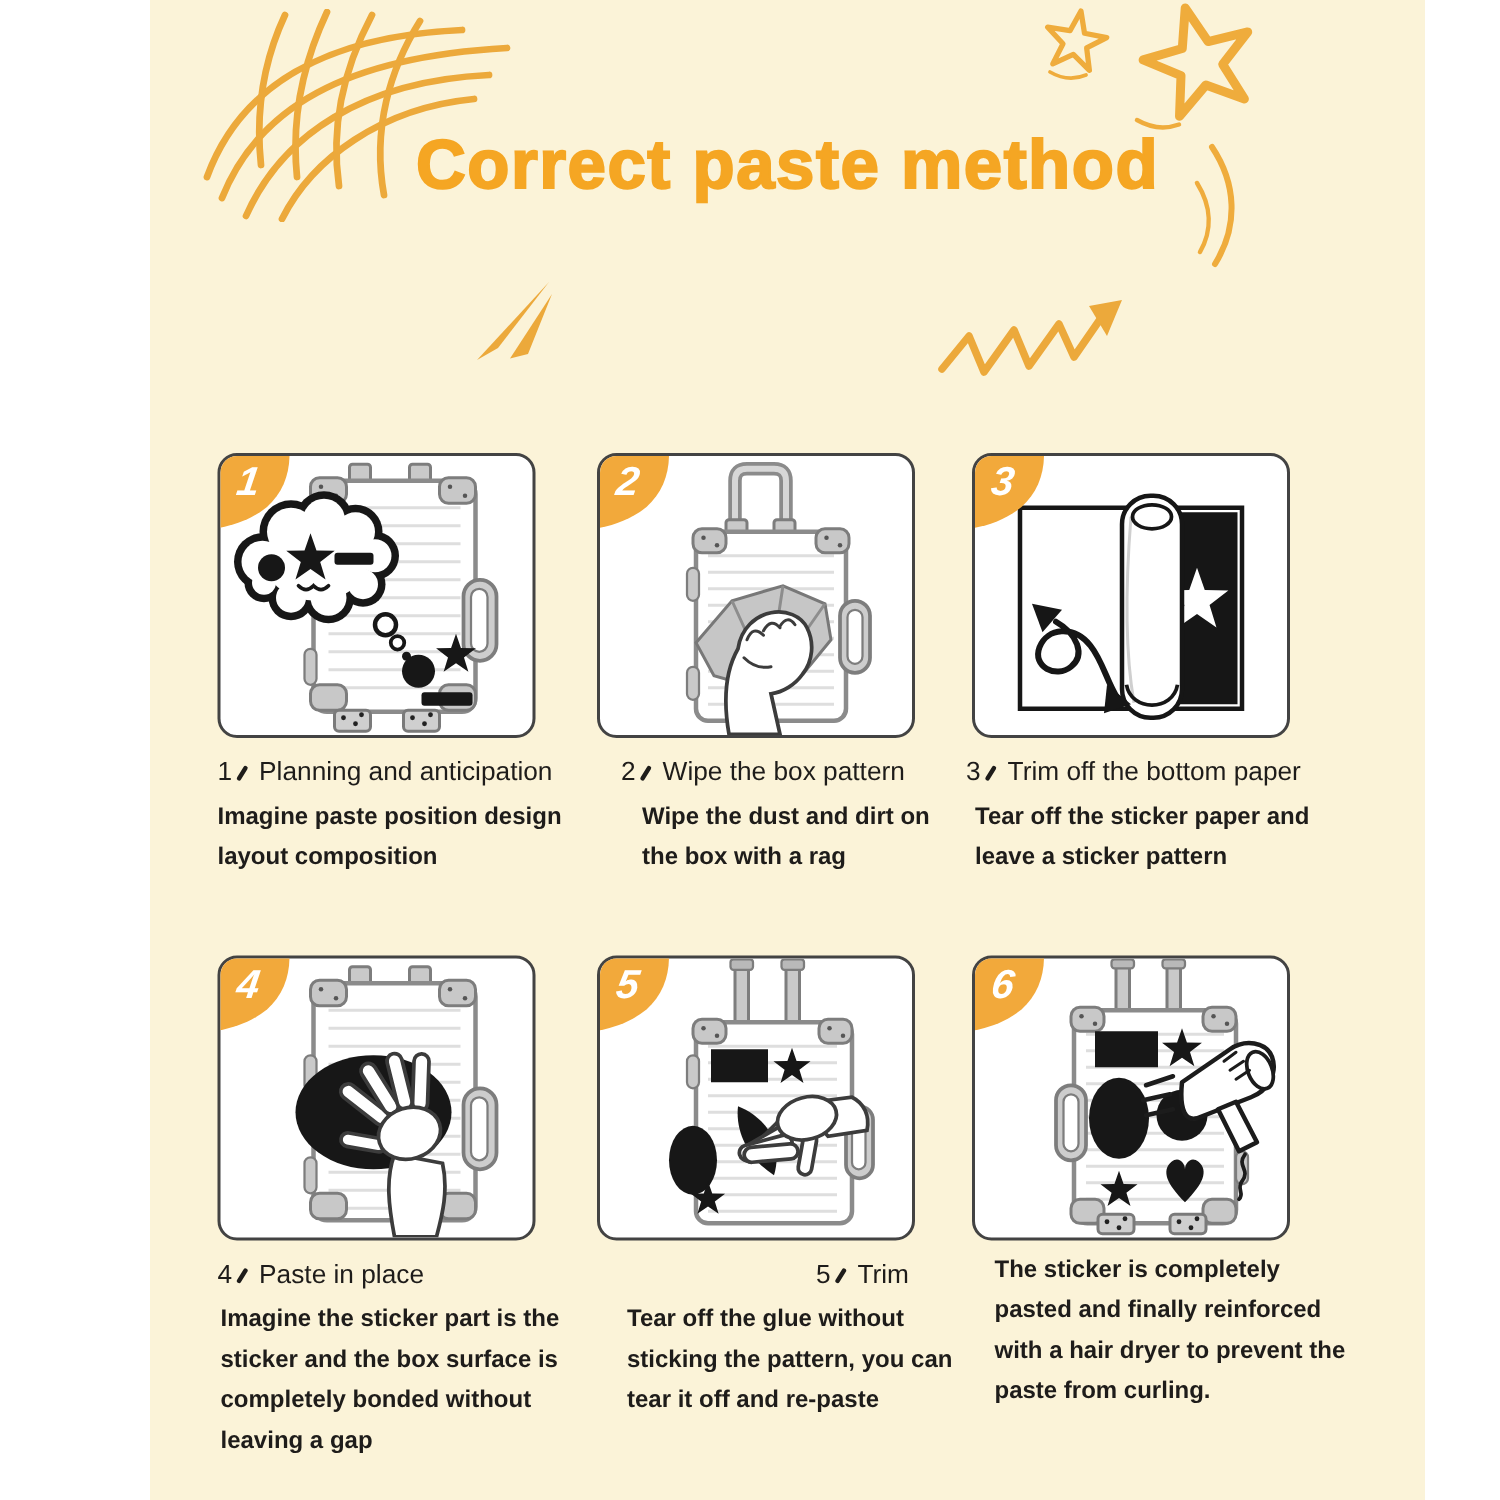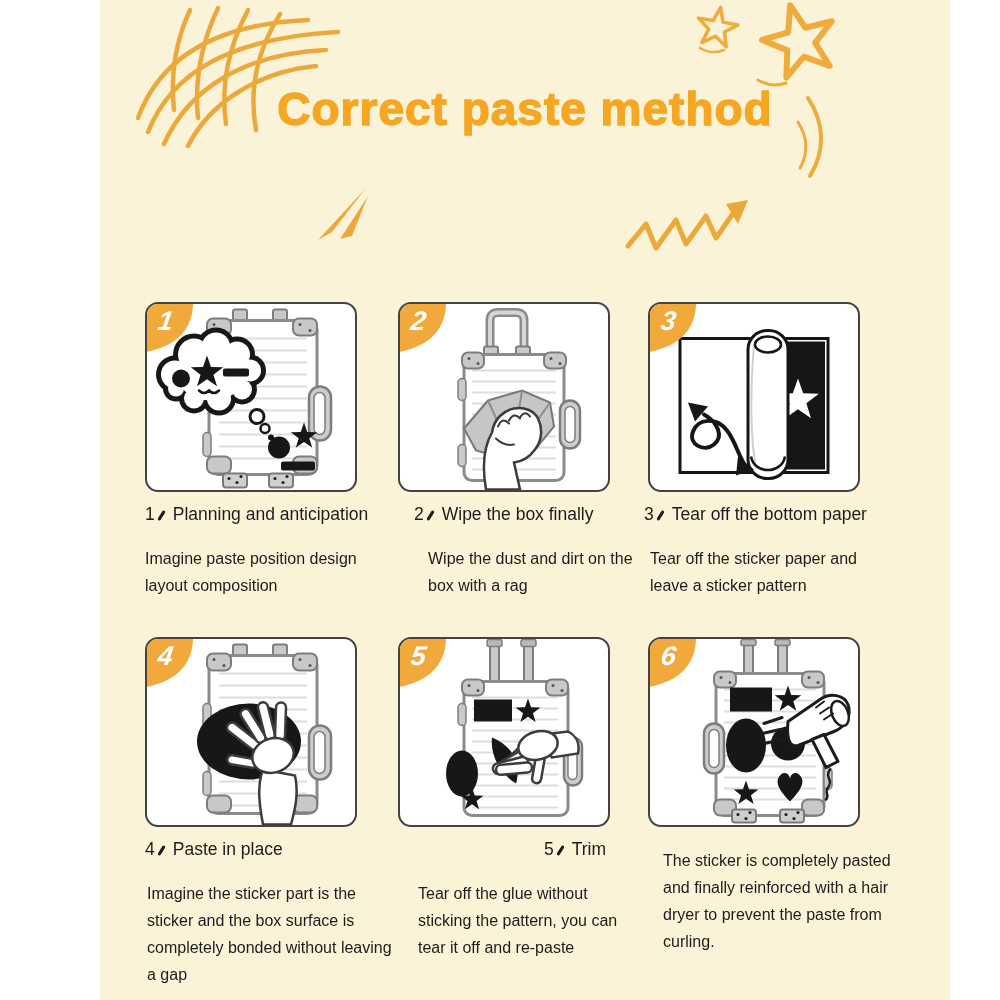--- a/index.html
+++ b/index.html
@@ -16,21 +16,21 @@
   .panel{position:relative;width:208px;height:186px;background:#fff;
          border:2.5px solid #434343;border-radius:13px;overflow:hidden}
   .badge{position:absolute;left:-1px;top:-1px;width:50px;height:50px}
   .badge-num{position:absolute;left:11px;top:2px;font-size:27px;font-weight:bold;
              font-style:italic;color:#fff;transform:skewX(-8deg)}
   .illus{position:absolute;left:0;top:0;width:100%;height:100%}
   .head{margin:12px 0 0 0;font-size:17.5px;font-weight:normal;white-space:nowrap}
   .head .num{font-style:normal}
   .enum{display:inline-block;width:3px;height:11px;background:#1E1C1A;border-radius:2px;
         transform:rotate(32deg);margin:0 10px 0 5px;vertical-align:-1px}
-  .body{margin-top:20px;font-size:16px;font-weight:normal;line-height:27px}
+  .body{margin-top:6px;font-size:16px;font-weight:bold;line-height:27px}
   .s1 .body{width:250px}
   .s2 .head{margin-left:16px}.s2 .body{margin-left:30px;width:208px}
   .s3 .head{margin-left:-4px}.s3 .body{margin-left:2px;width:242px}
   .s4 .head{width:208px}.s4 .body{margin-left:2px;width:248px}
   .s5 .head{text-align:right;width:208px}.s5 .body{margin-left:20px;width:222px}
   .s6 .head{margin-left:16px}.s6 .body{margin-left:15px;width:236px}
 </style>
 </head>
 <body>
 
@@ -180,21 +180,21 @@
         <g>
           <path d="M86 185 C82 162 84 142 92 128 C94 114 104 106 114 104 C124 102 134 106 138 114 C143 124 142 136 135 145 C130 152 122 157 114 158 L120 185 Z" fill="#fff" stroke="#3c3c3c" stroke-width="2.5"></path>
           <path d="M98 122 q4 -10 11 -3 M109 116 q5 -9 11 -2 M120 113 q5 -8 10 -1 M96 134 q8 8 18 6" fill="none" stroke="#3c3c3c" stroke-width="2" stroke-linecap="round"></path>
         </g>
       </svg>
       <svg class="badge" viewBox="0 0 50 50">
         <path d="M0 0 H47 C47 14 42 26 32 35 C22 43 11 47 0 49 Z" fill="#F2A93B"></path>
       </svg>
       <span class="badge-num">2</span>
     </div>
-    <div class="head"><span class="num">2</span><span class="enum"></span><span>Wipe the box finally</span></div>
+    <div class="head"><span class="num">2</span><span class="enum"></span><span>Wipe the box pattern</span></div>
     <div class="body">Wipe the dust and dirt on the box with a rag</div>
   </div>
 
   <div class="step s3">
     <div class="panel">
       <svg class="illus" viewBox="0 0 208 185">
         <rect x="30" y="34" width="148" height="134" fill="#fff" stroke="#161616" stroke-width="3"></rect>
         <rect x="124" y="37" width="51" height="128" fill="#161616"></rect>
         <polygon points="0,-20 4.7,-6.5 19,-6.2 7.6,2.5 11.8,16.2 0,8 -11.8,16.2 -7.6,2.5 -19,-6.2 -4.7,-6.5" transform="translate(148,96) scale(1.1)" fill="#fff"></polygon>
         <g>
@@ -207,21 +207,21 @@
           <path d="M54 110 C68 118 74 132 64 140 C54 148 38 140 43 127 C48 114 66 112 77 126 C85 136 88 150 95 161" fill="none" stroke="#161616" stroke-width="4" stroke-linecap="round"></path>
           <polygon points="38,98 58,102 45,117" fill="#161616"></polygon>
           <polygon points="88,152 104,165 86,171" fill="#161616"></polygon>
         </g>
       </svg>
       <svg class="badge" viewBox="0 0 50 50">
         <path d="M0 0 H47 C47 14 42 26 32 35 C22 43 11 47 0 49 Z" fill="#F2A93B"></path>
       </svg>
       <span class="badge-num">3</span>
     </div>
-    <div class="head"><span class="num">3</span><span class="enum"></span><span>Tear off the bottom paper</span></div>
+    <div class="head"><span class="num">3</span><span class="enum"></span><span>Trim off the bottom paper</span></div>
     <div class="body">Tear off the sticker paper and leave a sticker pattern</div>
   </div>
 
   <div class="step s4">
     <div class="panel">
       <svg class="illus" viewBox="0 0 208 185">
         <g>
           <rect x="86" y="5" width="14" height="13" rx="2" fill="#c9c9c9" stroke="#7d7d7d" stroke-width="2"></rect>
           <rect x="126" y="5" width="14" height="13" rx="2" fill="#c9c9c9" stroke="#7d7d7d" stroke-width="2"></rect>
           <rect x="62" y="16" width="108" height="158" rx="9" fill="#fff" stroke="#8b8b8b" stroke-width="3"></rect>

